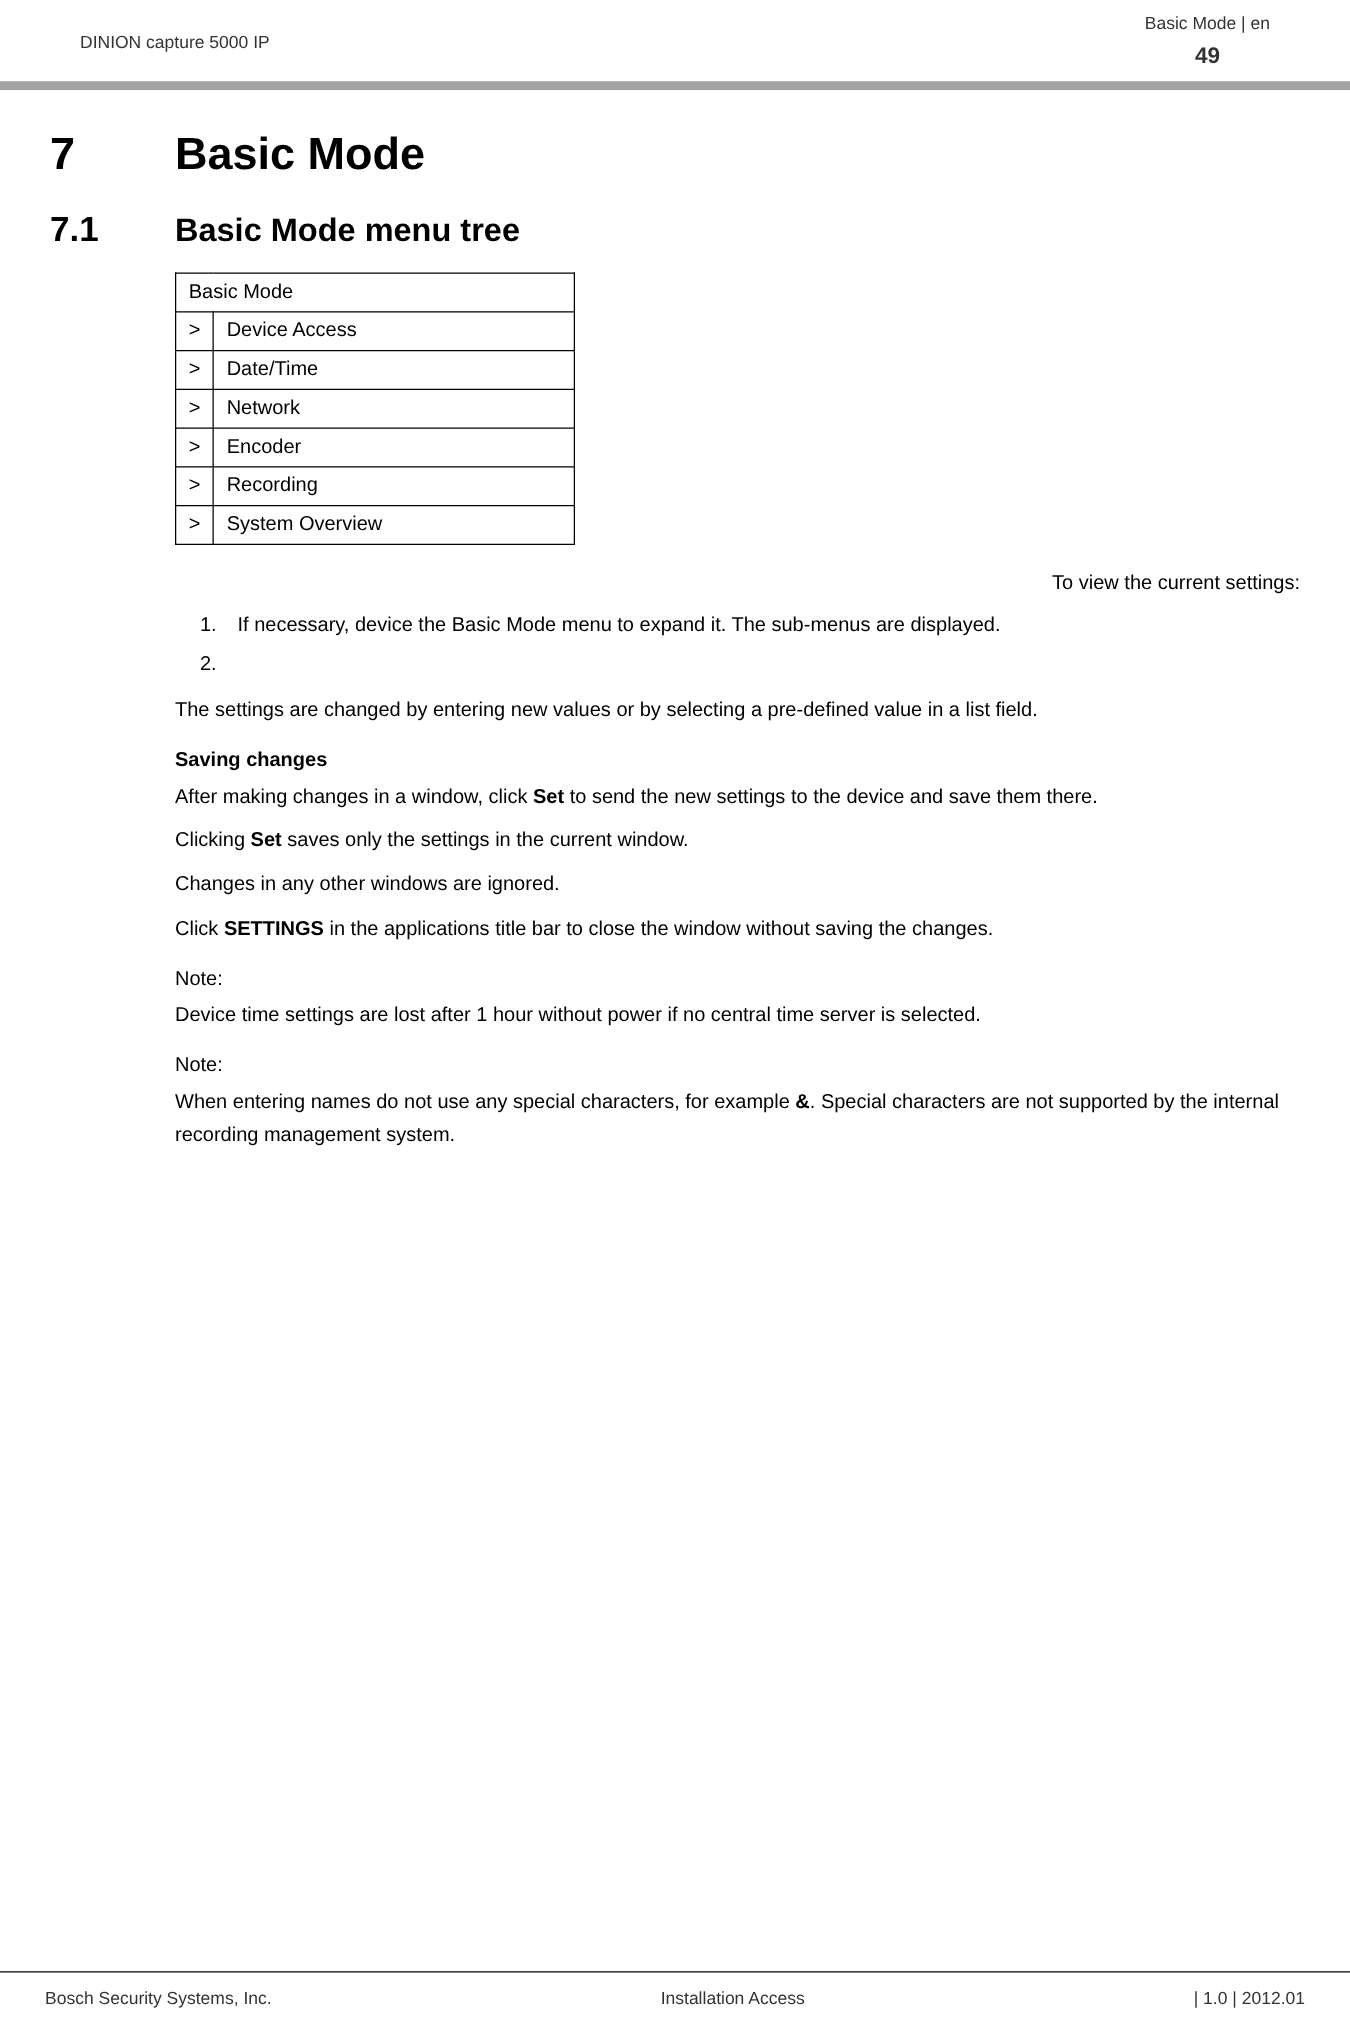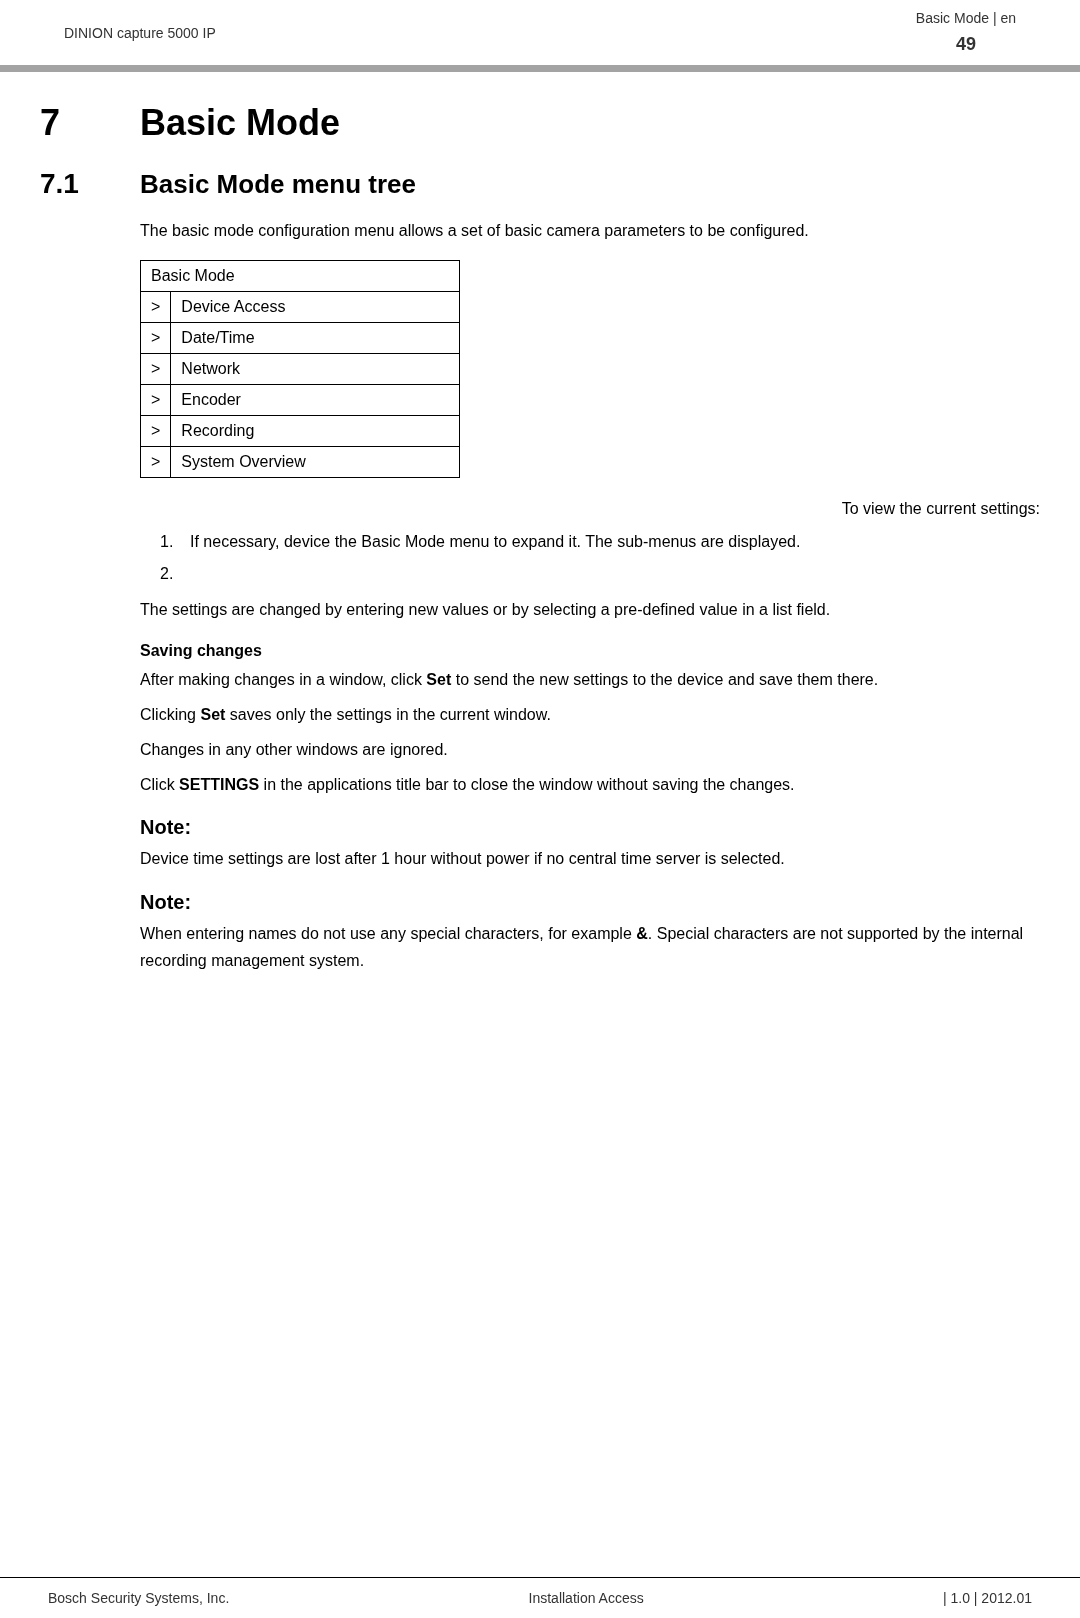--- a/index.html
+++ b/index.html
@@ -151,39 +151,39 @@
     }
 
     .section-heading {
       font-weight: bold;
       font-size: 16px;
       margin-top: 18px;
       margin-bottom: 6px;
     }
 
     .note-heading {
-      font-weight: bold;
-      font-size: 20px;
+      font-weight: normal;
+      font-size: 16px;
       margin-top: 18px;
       margin-bottom: 6px;
     }
 
     .body-text {
       font-size: 16px;
       line-height: 1.7;
       margin-bottom: 8px;
     }
 
     .bold-inline {
       font-weight: bold;
     }
 
     .footer-bar {
       border-top: 1px solid #000;
-      padding: 12px 48px;
+      padding: 12px 36px;
       display: flex;
       justify-content: space-between;
       align-items: center;
       font-size: 14px;
       color: #333;
     }
 
     .footer-center {
       text-align: center;
     }
@@ -210,21 +210,20 @@
     <span class="chapter-name">Basic Mode</span>
   </div>
 
   <div class="section-title">
     <span class="section-number">7.1</span>
     <span class="section-name">Basic Mode menu tree</span>
   </div>
 
   <div class="content-area">
 
-    <p class="intro-text">The basic mode configuration menu allows a set of basic camera parameters to be configured.</p>
 
     <table class="menu-table">
       <tbody>
           <tr>
         <td colspan="2" class="table-header">Basic Mode</td>
       </tr>
       <tr class="table-row">
         <td class="arrow-cell">&gt;</td>
         <td class="label-cell">Device Access</td>
       </tr>

